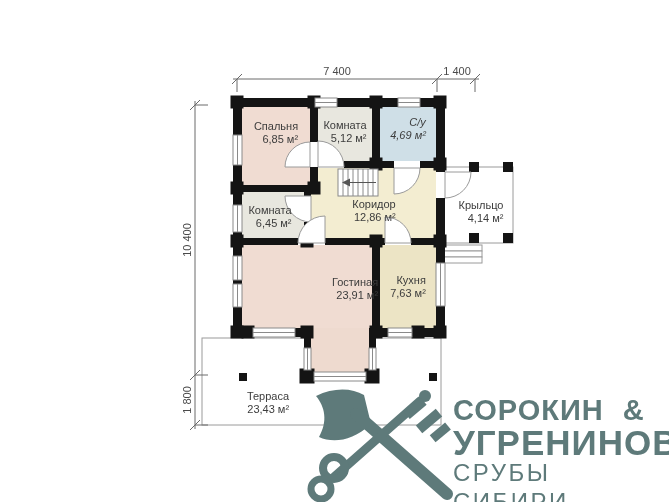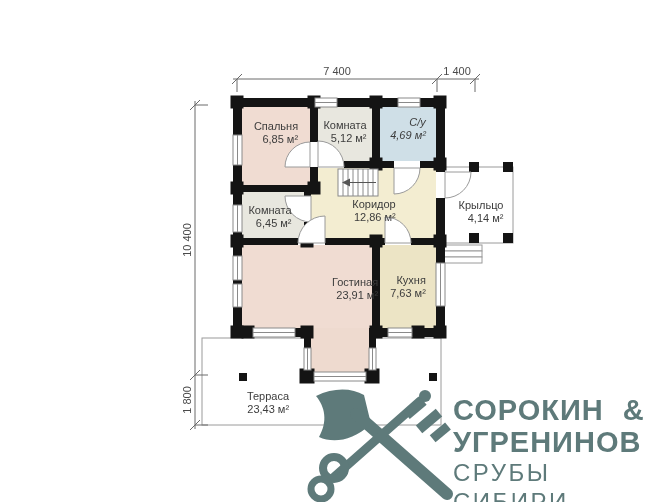--- a/index.html
+++ b/index.html
@@ -7,21 +7,21 @@
          font-family:"Liberation Sans",sans-serif;}
   .plan-svg{position:absolute;left:0;top:0;}
   .room-label{position:absolute;transform:translate(-50%,-50%);text-align:right;
               font-size:11px;line-height:13px;color:#3c3c3c;white-space:nowrap;}
   .room-label span{display:block;}
   .dim-label{position:absolute;transform:translate(-50%,-50%);font-size:11px;color:#4a4a4a;white-space:nowrap;}
   .dim-label.vert{transform:translate(-50%,-50%) rotate(-90deg);}
   .logo-text{position:absolute;left:453px;top:394px;width:214px;color:#5e7a7a;
              font-family:Liberation Sans, sans-serif;font-weight:bold;}
   .logo-line1{font-size:29px;line-height:33px;word-spacing:10px;letter-spacing:1px;}
-  .logo-line2{font-size:29px;line-height:31px;letter-spacing:1px;}
+  .logo-line2{font-size:35px;line-height:31px;letter-spacing:1px;}
   .logo-line3{font-size:24px;line-height:29px;letter-spacing:2.5px;font-weight:normal;}
 </style>
 </head>
 <body>
 
 <div class="stage">
 
   <svg class="plan-svg" width="669" height="502" viewBox="0 0 669 502">
 
     <g>

